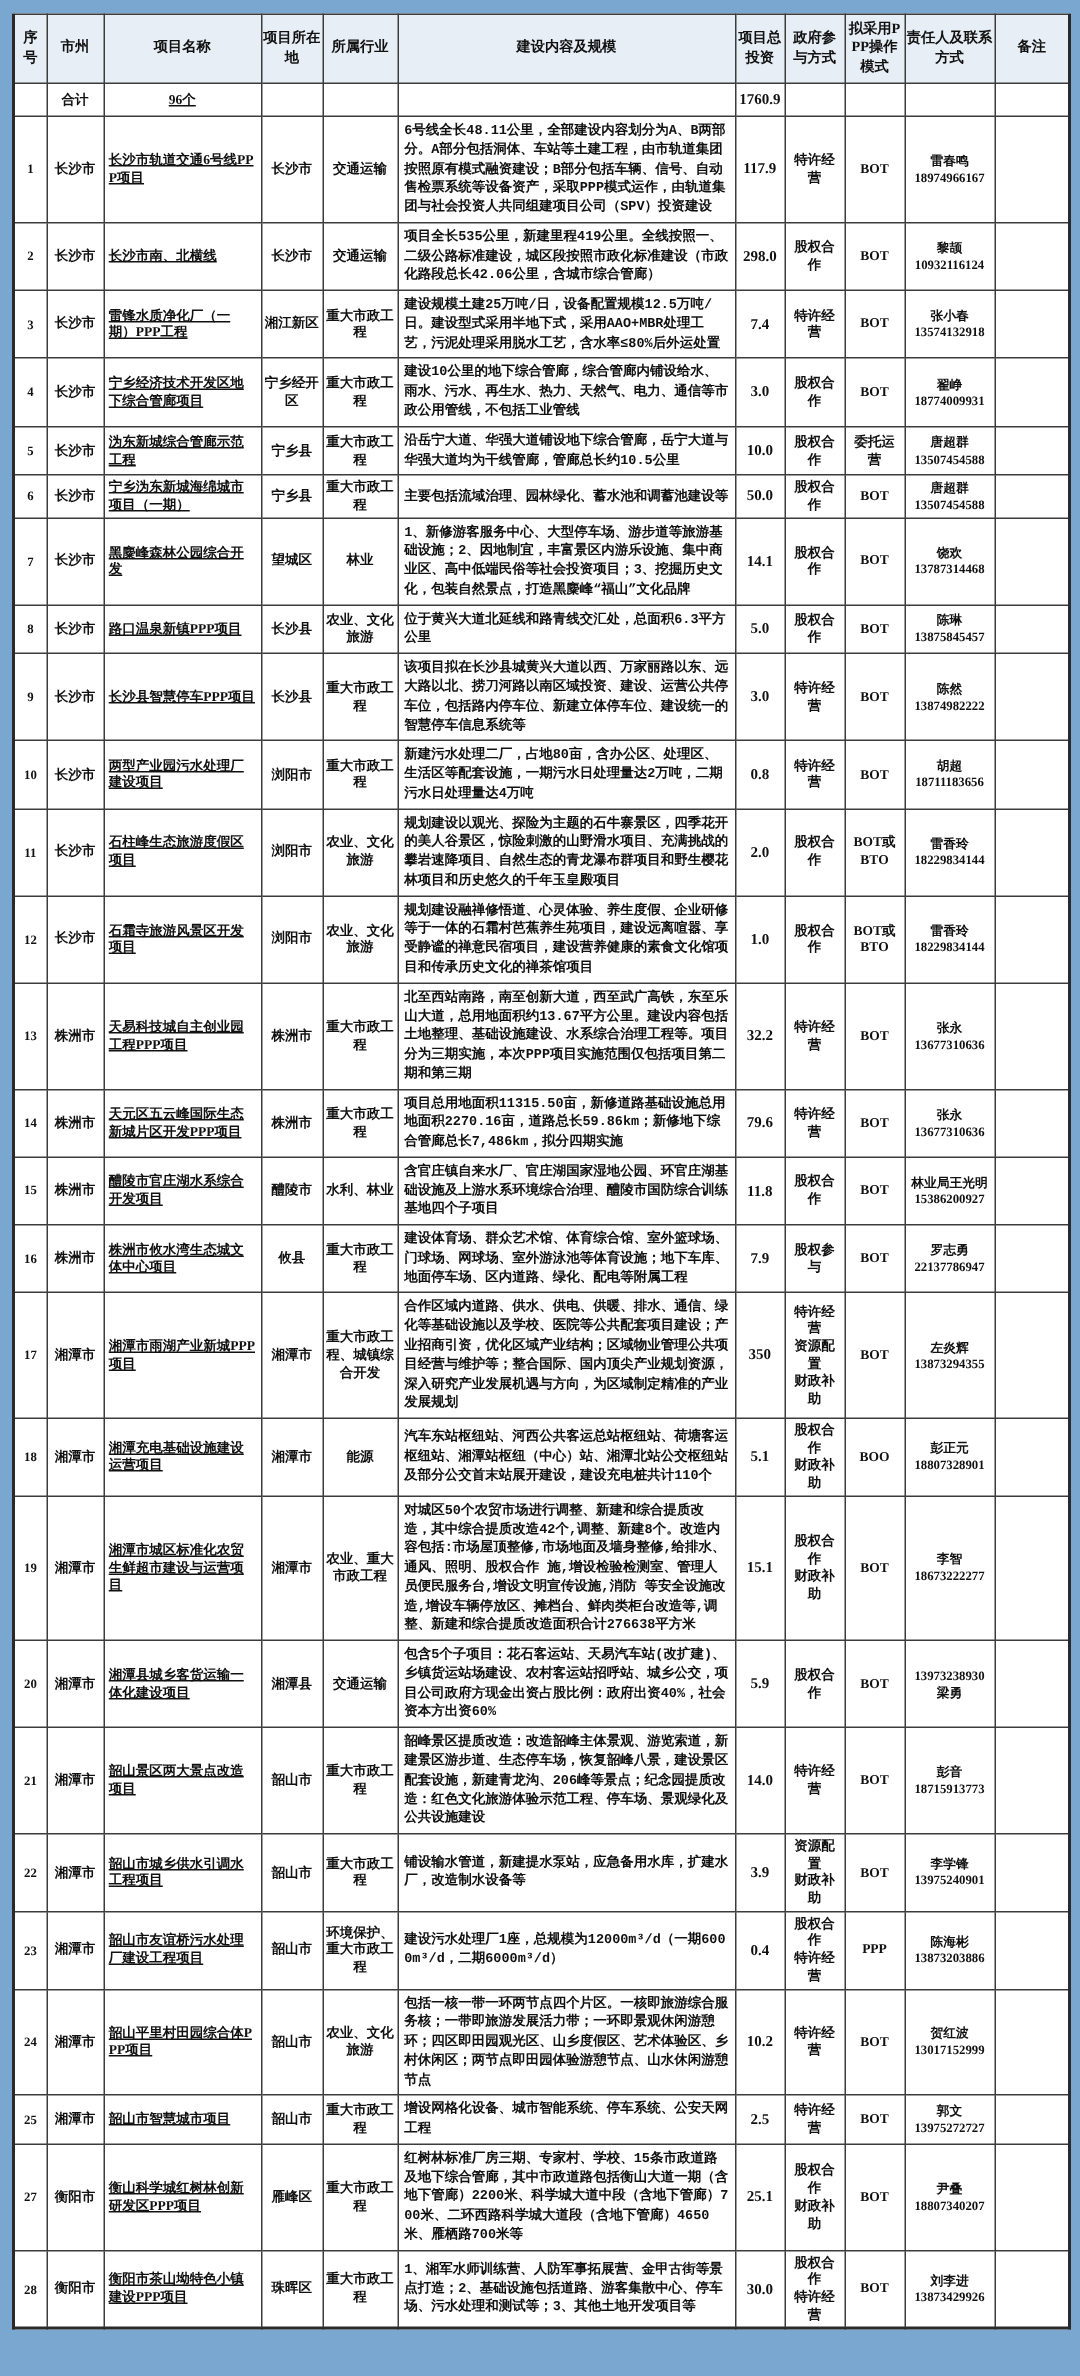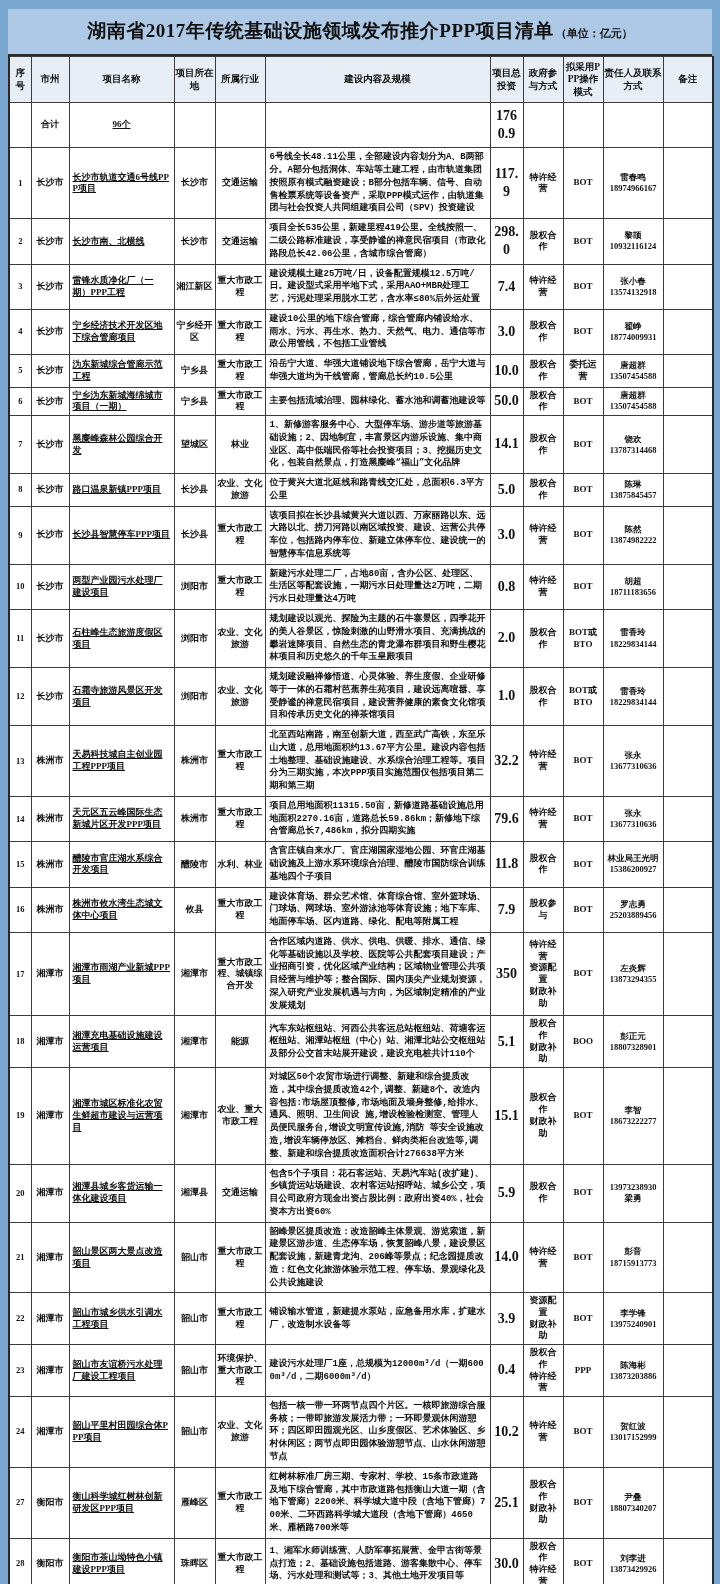--- a/index.html
+++ b/index.html
@@ -61,31 +61,28 @@
   }
   td{
     font-size:9px;
     line-height:1.3;
     padding:2px 2px;
     text-align:center;
   }
   td.c-name{text-align:left;padding:2px 3px;text-decoration:underline;}
   td.c-content{text-align:left;line-height:1.42;padding:3px 4px;font-family:Liberation Mono, monospace;}
   td.c-no{font-size:8.5px;}
-  td.c-investment{font-size:14px;font-family:Liberation Serif, serif;}
+  td.c-investment{font-size:10px;font-family:Liberation Serif, serif;}
   td.c-contact{font-size:8.5px;}
   tr.total-row td{padding:4px 2px;}
 </style>
 </head>
 <body>
 
 <div class="frame">
-  <div class="title-band">
-    <span class="main-title">湖南省2017年传统基础设施领域发布推介PPP项目清单</span><span class="unit">（单位：亿元）</span>
-  </div>
 
   <table>
     <colgroup>
       <col style="width:22px">
         <col style="width:38px">
         <col style="width:105px">
         <col style="width:41px">
         <col style="width:50px">
         <col style="width:225px">
         <col style="width:33px">
@@ -137,21 +134,21 @@
           <td class="c-contact">雷春鸣
 18974966167</td>
           <td class="c-remark"></td>
         </tr>
         <tr>
           <td class="c-no">2</td>
           <td class="c-city">长沙市</td>
           <td class="c-name">长沙市南、北横线</td>
           <td class="c-location">长沙市</td>
           <td class="c-industry">交通运输</td>
-          <td class="c-content">项目全长535公里，新建里程419公里。全线按照一、二级公路标准建设，享受静谧的禅意民宿项目（市政化路段总长42.06公里，含城市综合管廊）</td>
+          <td class="c-content">项目全长535公里，新建里程419公里。全线按照一、二级公路标准建设，城区段按照市政化标准建设（市政化路段总长42.06公里，含城市综合管廊）</td>
           <td class="c-investment">298.0</td>
           <td class="c-participation">股权合作</td>
           <td class="c-mode">BOT</td>
           <td class="c-contact">黎颉
 10932116124</td>
           <td class="c-remark"></td>
         </tr>
         <tr>
           <td class="c-no">3</td>
           <td class="c-city">长沙市</td>
@@ -340,21 +337,21 @@
           <td class="c-no">16</td>
           <td class="c-city">株洲市</td>
           <td class="c-name">株洲市攸水湾生态城文体中心项目</td>
           <td class="c-location">攸县</td>
           <td class="c-industry">重大市政工程</td>
           <td class="c-content">建设体育场、群众艺术馆、体育综合馆、室外篮球场、门球场、网球场、室外游泳池等体育设施；地下车库、地面停车场、区内道路、绿化、配电等附属工程</td>
           <td class="c-investment">7.9</td>
           <td class="c-participation">股权参与</td>
           <td class="c-mode">BOT</td>
           <td class="c-contact">罗志勇
-25203889456</td>
+22137786947</td>
           <td class="c-remark"></td>
         </tr>
         <tr>
           <td class="c-no">17</td>
           <td class="c-city">湘潭市</td>
           <td class="c-name">湘潭市雨湖产业新城PPP项目</td>
           <td class="c-location">湘潭市</td>
           <td class="c-industry">重大市政工程、城镇综合开发</td>
           <td class="c-content">合作区域内道路、供水、供电、供暖、排水、通信、绿化等基础设施以及学校、医院等公共配套项目建设；产业招商引资，优化区域产业结构；区域物业管理公共项目经营与维护等；整合国际、国内顶尖产业规划资源，深入研究产业发展机遇与方向，为区域制定精准的产业发展规划</td>
           <td class="c-investment">350</td>
@@ -380,21 +377,21 @@
           <td class="c-contact">彭正元
 18807328901</td>
           <td class="c-remark"></td>
         </tr>
         <tr>
           <td class="c-no">19</td>
           <td class="c-city">湘潭市</td>
           <td class="c-name">湘潭市城区标准化农贸生鲜超市建设与运营项目</td>
           <td class="c-location">湘潭市</td>
           <td class="c-industry">农业、重大市政工程</td>
-          <td class="c-content">对城区50个农贸市场进行调整、新建和综合提质改造，其中综合提质改造42个,调整、新建8个。改造内容包括:市场屋顶整修,市场地面及墙身整修,给排水、通风、照明、卫生间设 施,增设检验检测室、管理人员便民服务台,增设文明宣传设施,消防 等安全设施改造,增设车辆停放区、摊档台、鲜肉类柜台改造等,调整、新建和综合提质改造面积合计276638平方米</td>
+          <td class="c-content">对城区50个农贸市场进行调整、新建和综合提质改造，其中综合提质改造42个,调整、新建8个。改造内容包括:市场屋顶整修,市场地面及墙身整修,给排水、通风、照明、股权合作 施,增设检验检测室、管理人员便民服务台,增设文明宣传设施,消防 等安全设施改造,增设车辆停放区、摊档台、鲜肉类柜台改造等,调整、新建和综合提质改造面积合计276638平方米</td>
           <td class="c-investment">15.1</td>
           <td class="c-participation">股权合作
 财政补助</td>
           <td class="c-mode">BOT</td>
           <td class="c-contact">李智
 18673222277</td>
           <td class="c-remark"></td>
         </tr>
         <tr>
           <td class="c-no">20</td>
@@ -462,20 +459,34 @@
           <td class="c-industry">农业、文化旅游</td>
           <td class="c-content">包括一核一带一环两节点四个片区。一核即旅游综合服务核；一带即旅游发展活力带；一环即景观休闲游憩环；四区即田园观光区、山乡度假区、艺术体验区、乡村休闲区；两节点即田园体验游憩节点、山水休闲游憩节点</td>
           <td class="c-investment">10.2</td>
           <td class="c-participation">特许经营</td>
           <td class="c-mode">BOT</td>
           <td class="c-contact">贺红波
 13017152999</td>
           <td class="c-remark"></td>
         </tr>
         <tr>
+          <td class="c-no">25</td>
+          <td class="c-city">湘潭市</td>
+          <td class="c-name">韶山市智慧城市项目</td>
+          <td class="c-location">韶山市</td>
+          <td class="c-industry">重大市政工程</td>
+          <td class="c-content">增设网格化设备、城市智能系统、停车系统、公安天网工程</td>
+          <td class="c-investment">2.5</td>
+          <td class="c-participation">特许经营</td>
+          <td class="c-mode">BOT</td>
+          <td class="c-contact">郭文
+13975272727</td>
+          <td class="c-remark"></td>
+        </tr>
+        <tr>
           <td class="c-no">27</td>
           <td class="c-city">衡阳市</td>
           <td class="c-name">衡山科学城红树林创新研发区PPP项目</td>
           <td class="c-location">雁峰区</td>
           <td class="c-industry">重大市政工程</td>
           <td class="c-content">红树林标准厂房三期、专家村、学校、15条市政道路及地下综合管廊，其中市政道路包括衡山大道一期（含地下管廊）2200米、科学城大道中段（含地下管廊）700米、二环西路科学城大道段（含地下管廊）4650米、雁栖路700米等</td>
           <td class="c-investment">25.1</td>
           <td class="c-participation">股权合作
 财政补助</td>
           <td class="c-mode">BOT</td>

